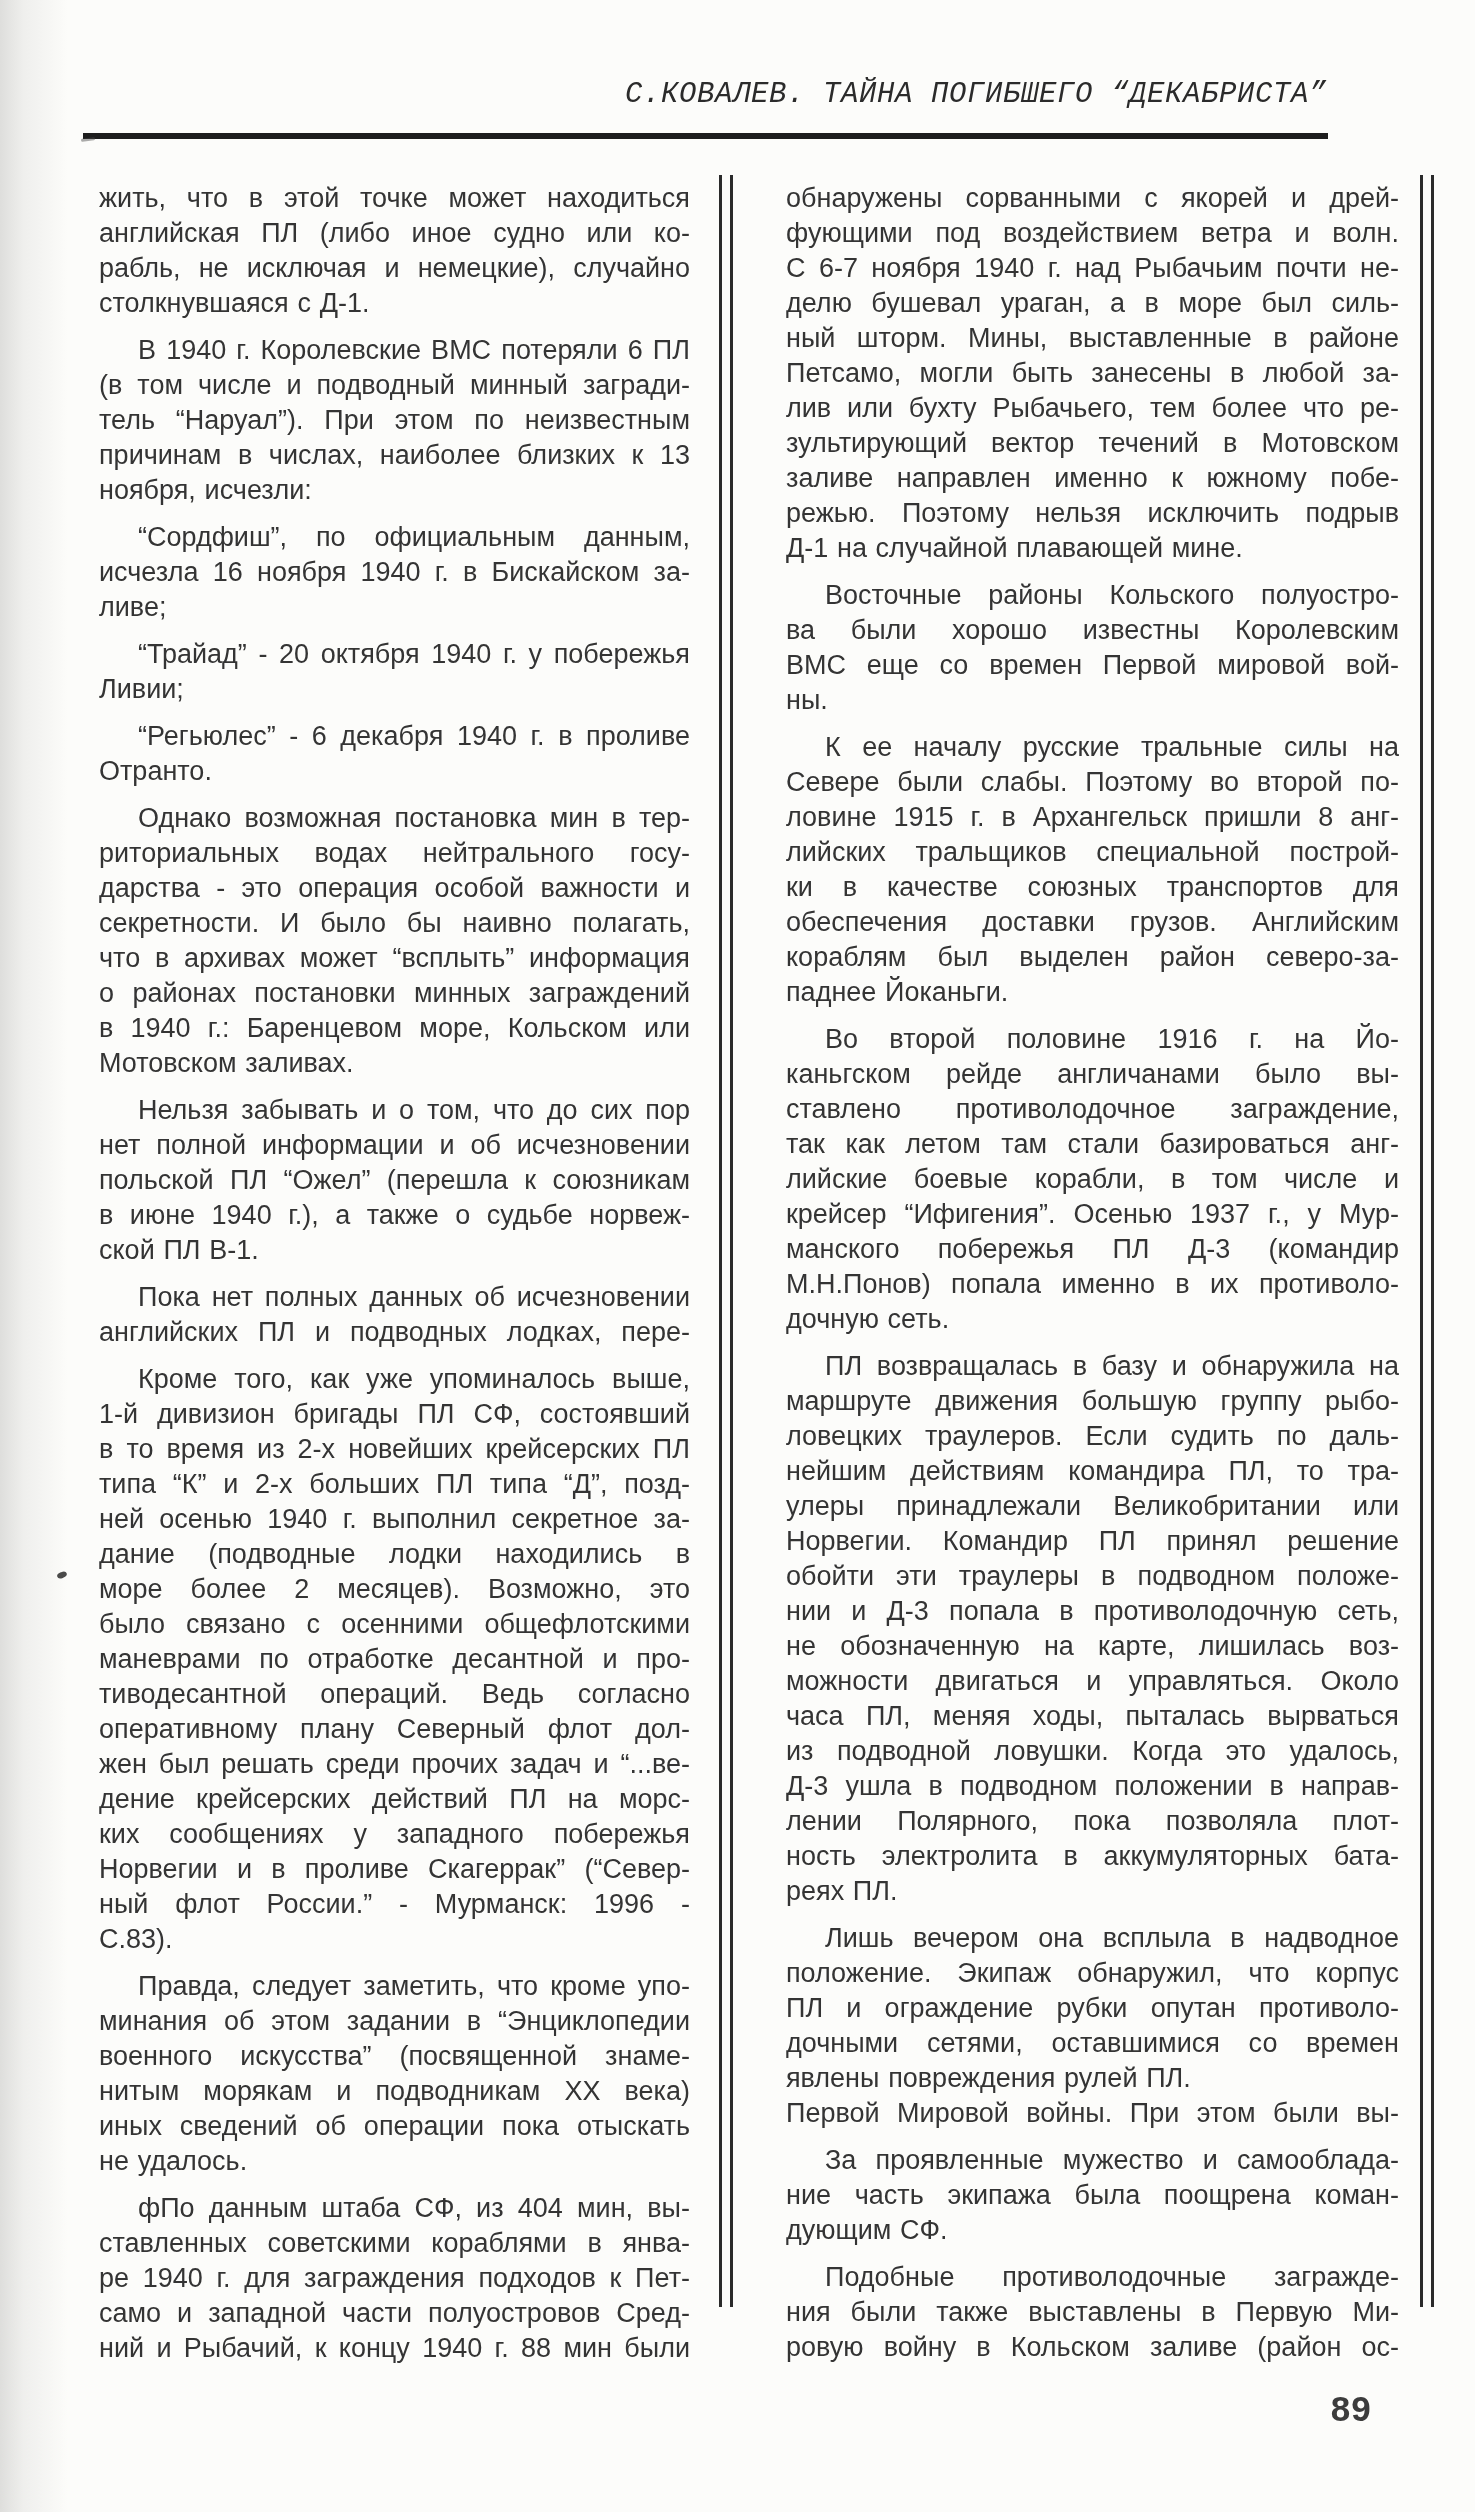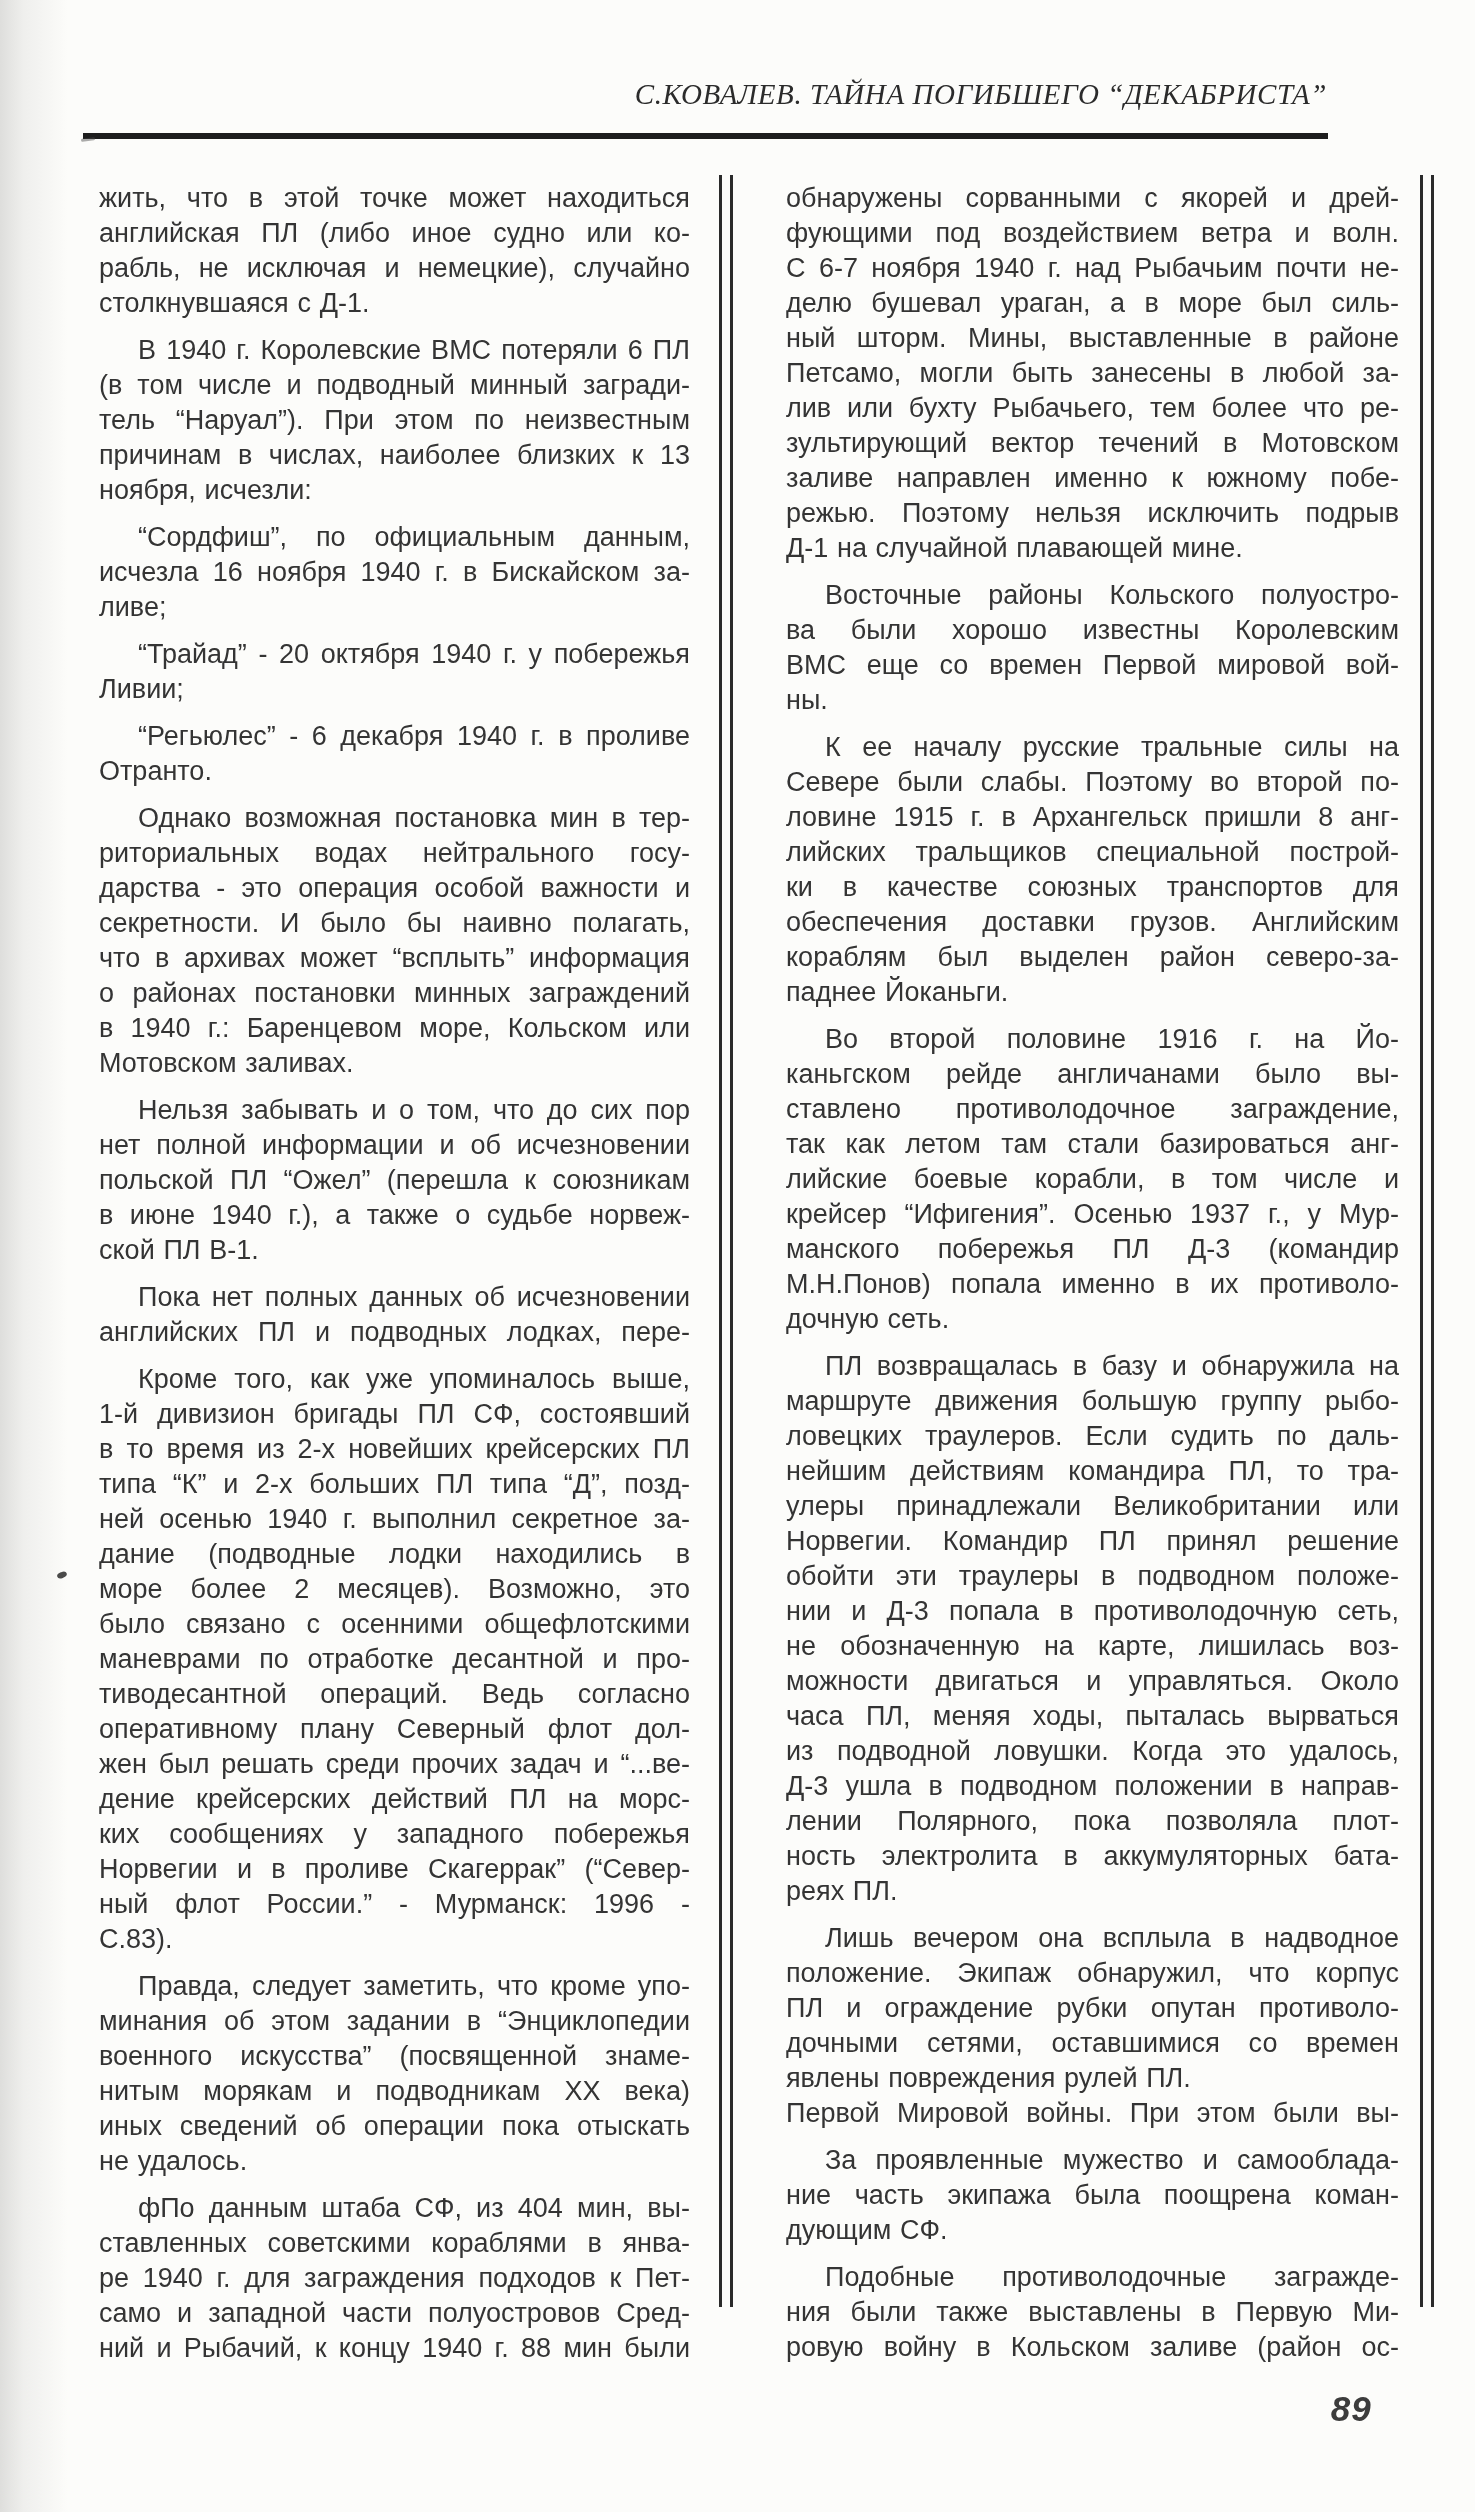--- a/index.html
+++ b/index.html
@@ -11,21 +11,21 @@
     overflow:hidden;
   }
   .gutter-shadow{
     position:absolute;left:0;top:0;width:68px;height:2512px;
     background:linear-gradient(90deg,#dededc 0%,#efefed 35%,rgba(252,252,250,0) 100%);
     pointer-events:none;
   }
   .running-head{
     position:absolute;left:84px;top:78px;width:1243px;
     text-align:right;
-    font-family:Liberation Serif, serif;
+    font-family:Liberation Mono, monospace;
     font-style:italic;
     font-size:29px;
     letter-spacing:0.6px;
     color:#2b2b2b;
     white-space:nowrap;
   }
   .head-rule{
     position:absolute;left:83px;top:133px;width:1245px;height:5.6px;
     background:#1d1d1d;
   }
@@ -51,21 +51,21 @@
   .vrule{
     position:absolute;top:175px;height:2132px;width:7.5px;
     border-left:3.1px solid #2a2a2a;
     border-right:3.1px solid #2a2a2a;
   }
   .vrule.mid{left:719px;}
   .vrule.right{left:1420px;}
   .page-number{
     position:absolute;left:1304px;top:2389px;width:68px;
     font-size:35px;font-weight:bold;color:#3c3c3c;
-    text-align:right;letter-spacing:1.2px;font-style:italic;
+    text-align:right;letter-spacing:1.2px;
   }
   .speck{
     position:absolute;background:#4a4a4a;border-radius:50%;
   }
   .speck.a{left:57px;top:1572px;width:10px;height:6.2px;transform:rotate(-20deg);}
   .speck.b{left:81px;top:138px;width:13.7px;height:2.5px;opacity:.45;transform:rotate(-8deg);border-radius:1.2px;}
 </style>
 </head>
 <body>
 

